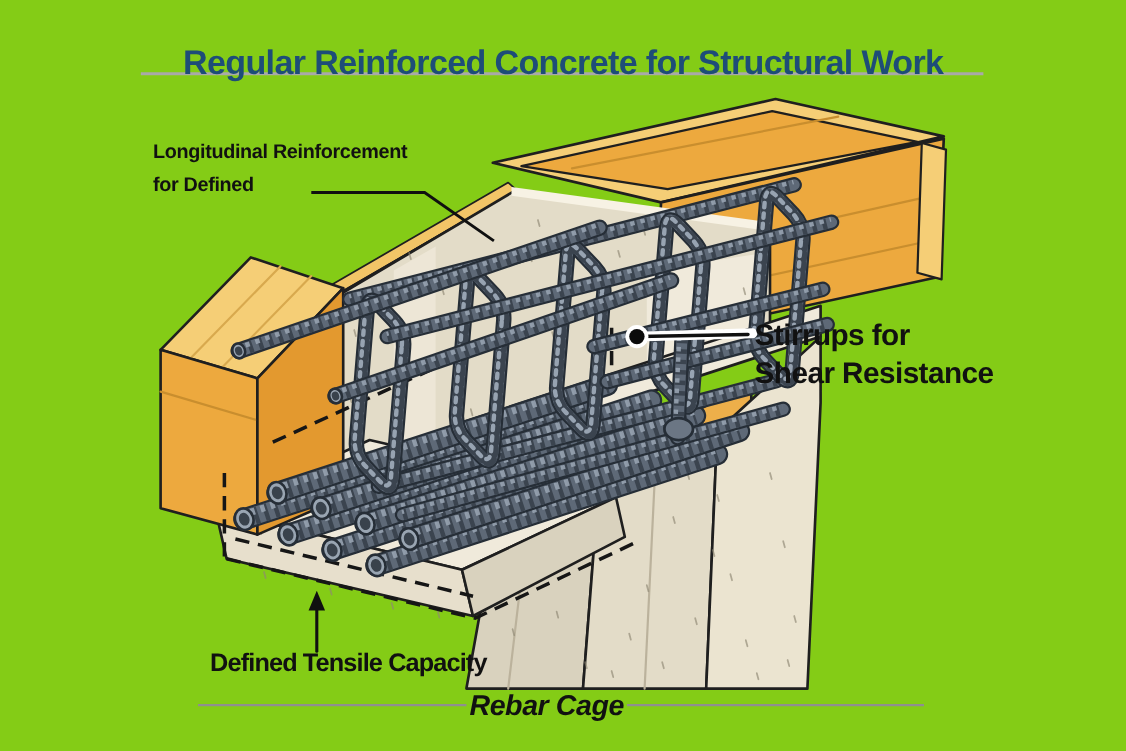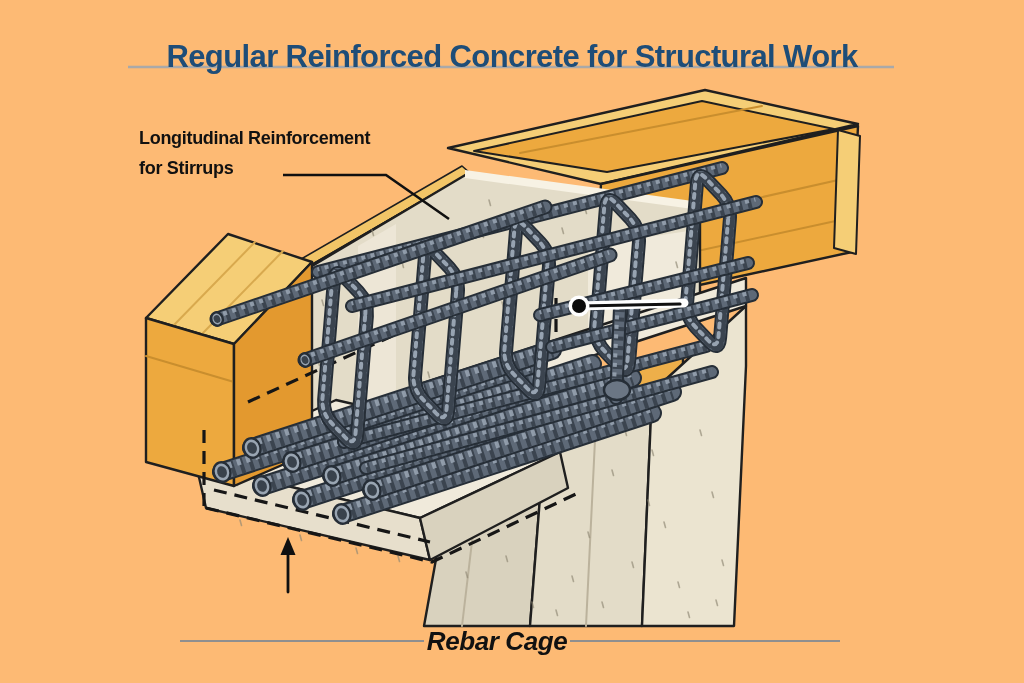--- a/index.html
+++ b/index.html
@@ -1,16 +1,16 @@
 <!DOCTYPE html>
 <html style="--title-blue: #1E4D78; --label-black: #111111;"><head>
 <meta charset="utf-8">
 <style>
   html,body{margin:0;padding:0;background:#ffffff;}
-  .stage{position:relative;width:1024px;height:683px;background:#fdba74;overflow:hidden;
+  .stage{position:relative;width:1024px;height:683px;background:#84cc16;overflow:hidden;
          font-family:"Liberation Sans", sans-serif;}
   svg.scene{position:absolute;left:0;top:0;}
   .page-title{position:absolute;left:0;top:18px;width:100%;text-align:center;
     font-size:31px;font-weight:700;letter-spacing:-0.6px;color:var(--title-blue,#1E4D78);}
   .anno{position:absolute;color:var(--label-black,#111);font-weight:700;white-space:nowrap;}
   .anno-long{left:139px;top:123px;font-size:18px;line-height:30px;letter-spacing:-0.3px;}
   .anno-stirrups{left:686px;top:288px;font-size:27px;line-height:34px;letter-spacing:-0.5px;}
   .anno-tensile{left:191px;top:589px;font-size:23px;letter-spacing:-0.8px;}
   .anno-caption{left:497px;top:626px;transform:translateX(-50%);font-size:26px;letter-spacing:-0.4px;font-style:italic;}
 </style>
@@ -316,19 +316,24 @@
           <line x1="288" y1="592" x2="288" y2="551" stroke="#101010" stroke-width="2.8" stroke-linecap="round"></line>
           <polygon points="288,537 280.5,555 295.5,555" fill="#101010"></polygon>
         </g>
       </g>
   </svg>
 
   <h1 class="page-title">Regular Reinforced Concrete for Structural Work</h1>
 
   <div class="anno anno-long">
     <div>Longitudinal Reinforcement</div>
-    <div>for Stirrups</div>
+    <div>for Defined</div>
   </div>
 
-
+  <div class="anno anno-stirrups">
+    <div>Stirrups for</div>
+    <div>Shear Resistance</div>
+  </div>
+
+  <div class="anno anno-tensile">Defined Tensile Capacity</div>
 
   <div class="anno anno-caption">Rebar Cage</div>
 </div>
 
 </body></html>

